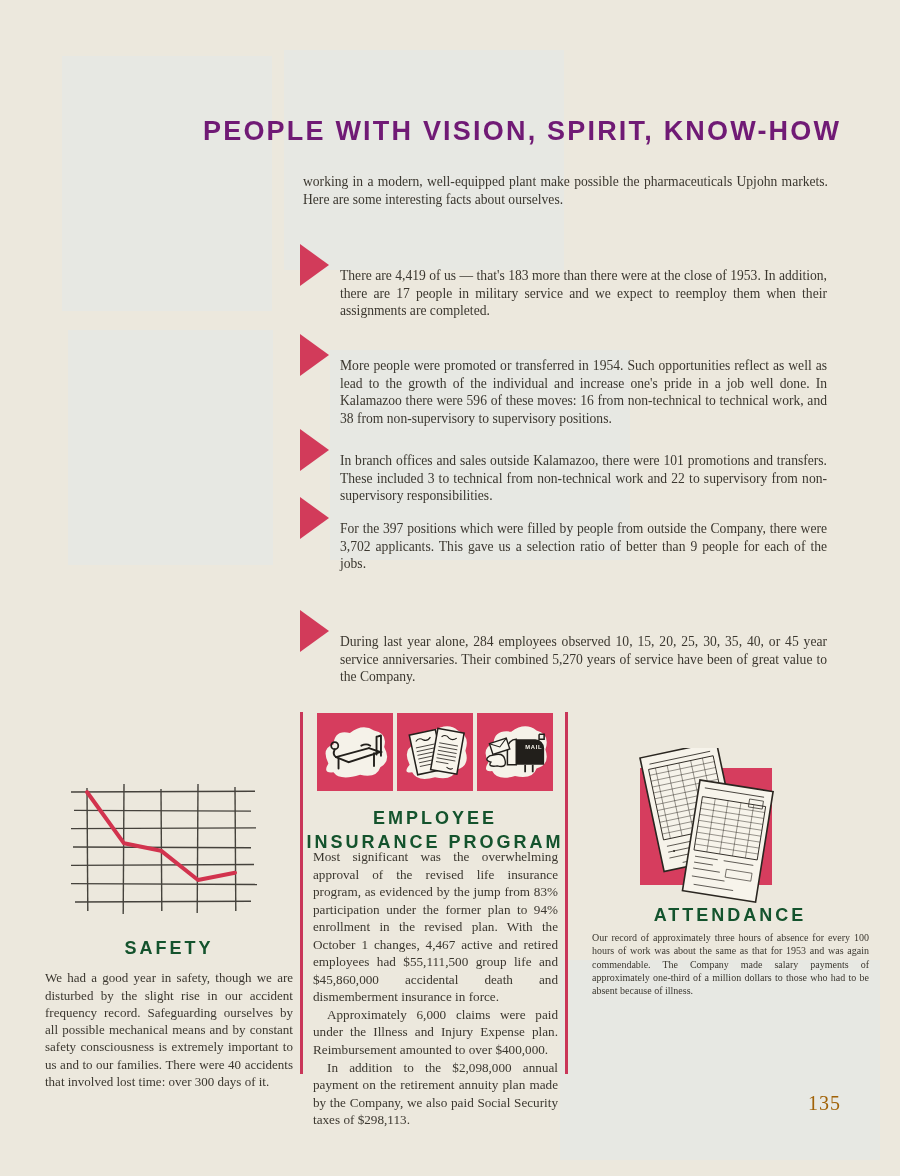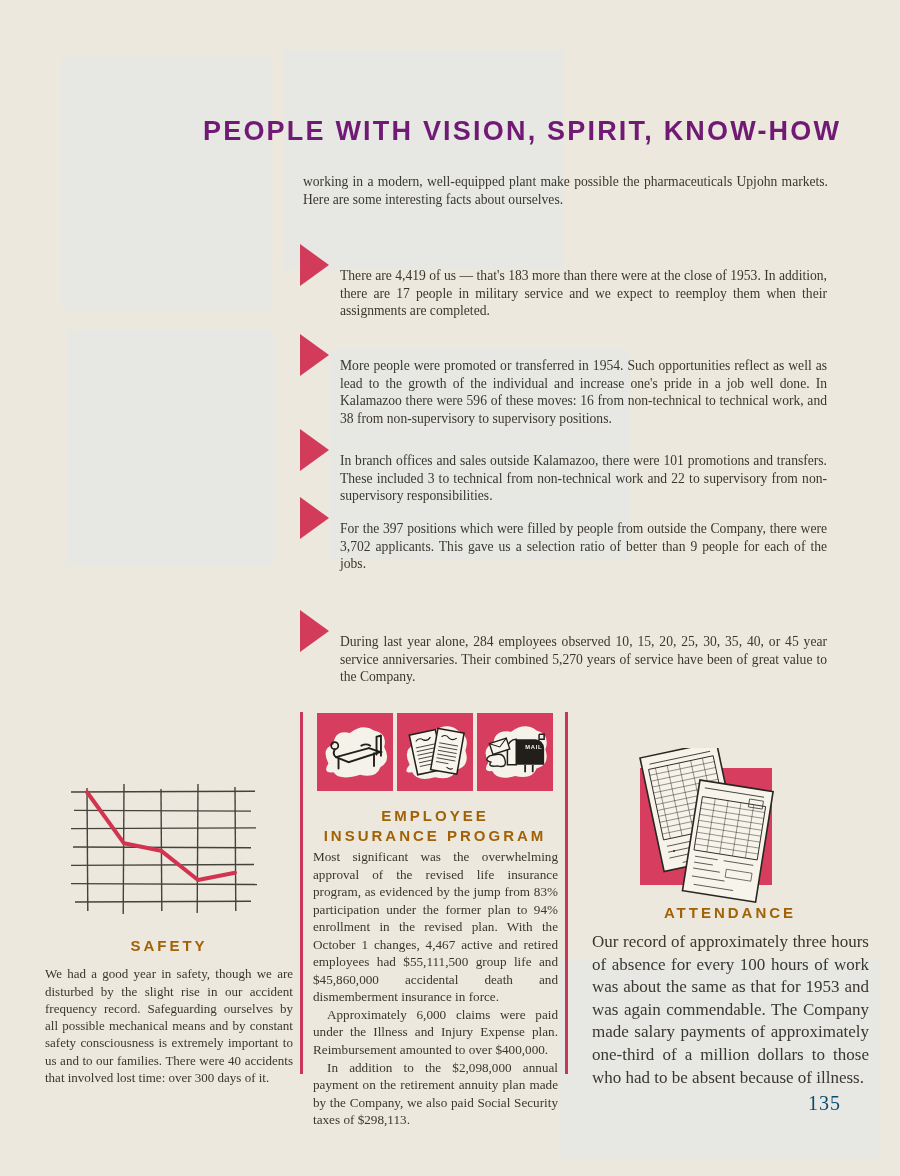--- a/index.html
+++ b/index.html
@@ -34,22 +34,22 @@
     border-bottom: 21px solid transparent;
     border-left: 29px solid #d23b5a;
   }
   .bullet-text {
     margin-left: 40px; width: 487px;
     font-size: 13.6px; line-height: 1.3; text-align: justify; margin-top: 24px;
   }
 
   .col-heading {
     font-family: "Liberation Sans", "DejaVu Sans", sans-serif;
-    font-weight: 700; font-size: 15px; letter-spacing: 3px;
-    color: #a16207; text-align: center; line-height: 1.35;
+    font-weight: 700; font-size: 18px; letter-spacing: 3px;
+    color: #14532d; text-align: center; line-height: 1.35;
   }
 
   
   .safety-col { position: absolute; left: 45px; top: 780px; width: 248px; }
   .safety-chart { display: block; margin-left: 20px; }
   .safety-heading { margin-top: 16px; }
   .safety-body { margin-top: 9px; font-size: 13px; line-height: 1.33; text-align: justify; }
 
   
   .rule-v { position: absolute; top: 712px; width: 3px; height: 362px; background: #c93659; }
@@ -59,25 +59,25 @@
   .icon-sq { width: 76px; height: 78px; background: #d63d5e; }
   .icon-sq svg { display: block; width: 100%; height: 100%; }
   .ins-heading { position: absolute; left: 303px; top: 806px; width: 264px; }
   .ins-body { position: absolute; left: 313px; top: 848px; width: 245px; font-size: 13.2px; line-height: 1.33; text-align: justify; }
   .ins-body p.indent { text-indent: 14px; }
 
   
   .att-red { position: absolute; left: 640px; top: 768px; width: 132px; height: 117px; background: #d63d5e; }
   .att-forms { position: absolute; left: 612px; top: 748px; }
   .att-heading { position: absolute; left: 620px; top: 903px; width: 220px; }
-  .att-body { position: absolute; left: 592px; top: 931px; width: 277px; font-size: 17px; line-height: 1.33; text-align: justify; }
+  .att-body { position: absolute; left: 592px; top: 931px; width: 277px; font-size: 10px; line-height: 1.33; text-align: justify; }
 
   .page-number {
     position: absolute; left: 808px; top: 1092px;
-    font-size: 20px; letter-spacing: 1px; color: #0c4a6e;
+    font-size: 20px; letter-spacing: 1px; color: #a16207;
   }
 </style>
 </head>
 <body>
 
 <div class="page">
 
   <div class="ghost" style="left:62px;top:56px;width:210px;height:255px;"></div>
   <div class="ghost" style="left:284px;top:50px;width:280px;height:220px;"></div>
   <div class="ghost" style="left:68px;top:330px;width:205px;height:235px;"></div>

